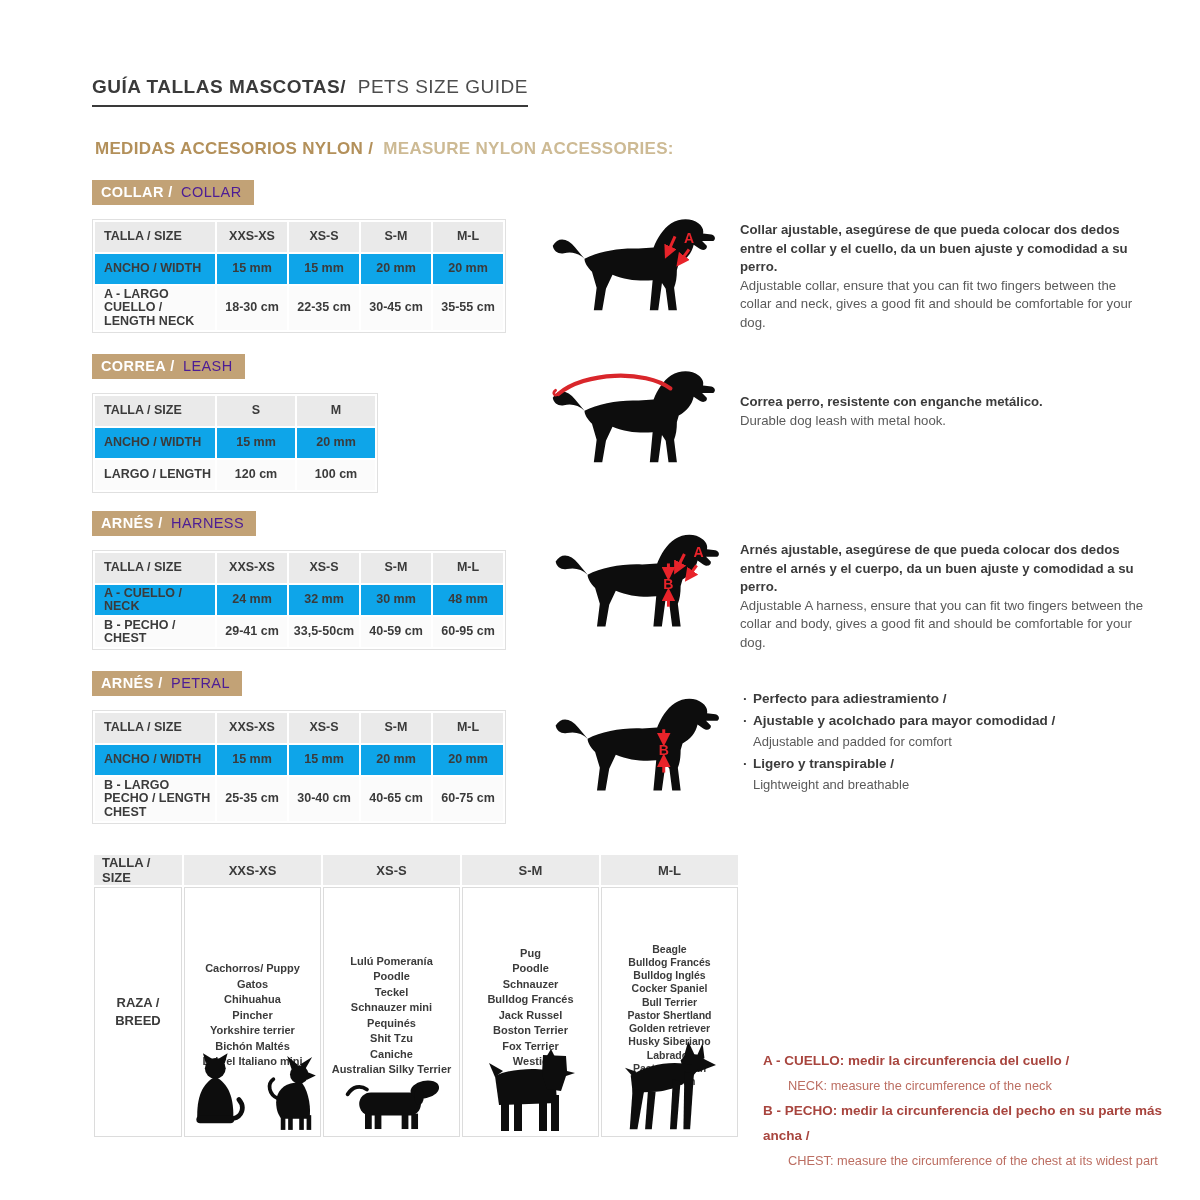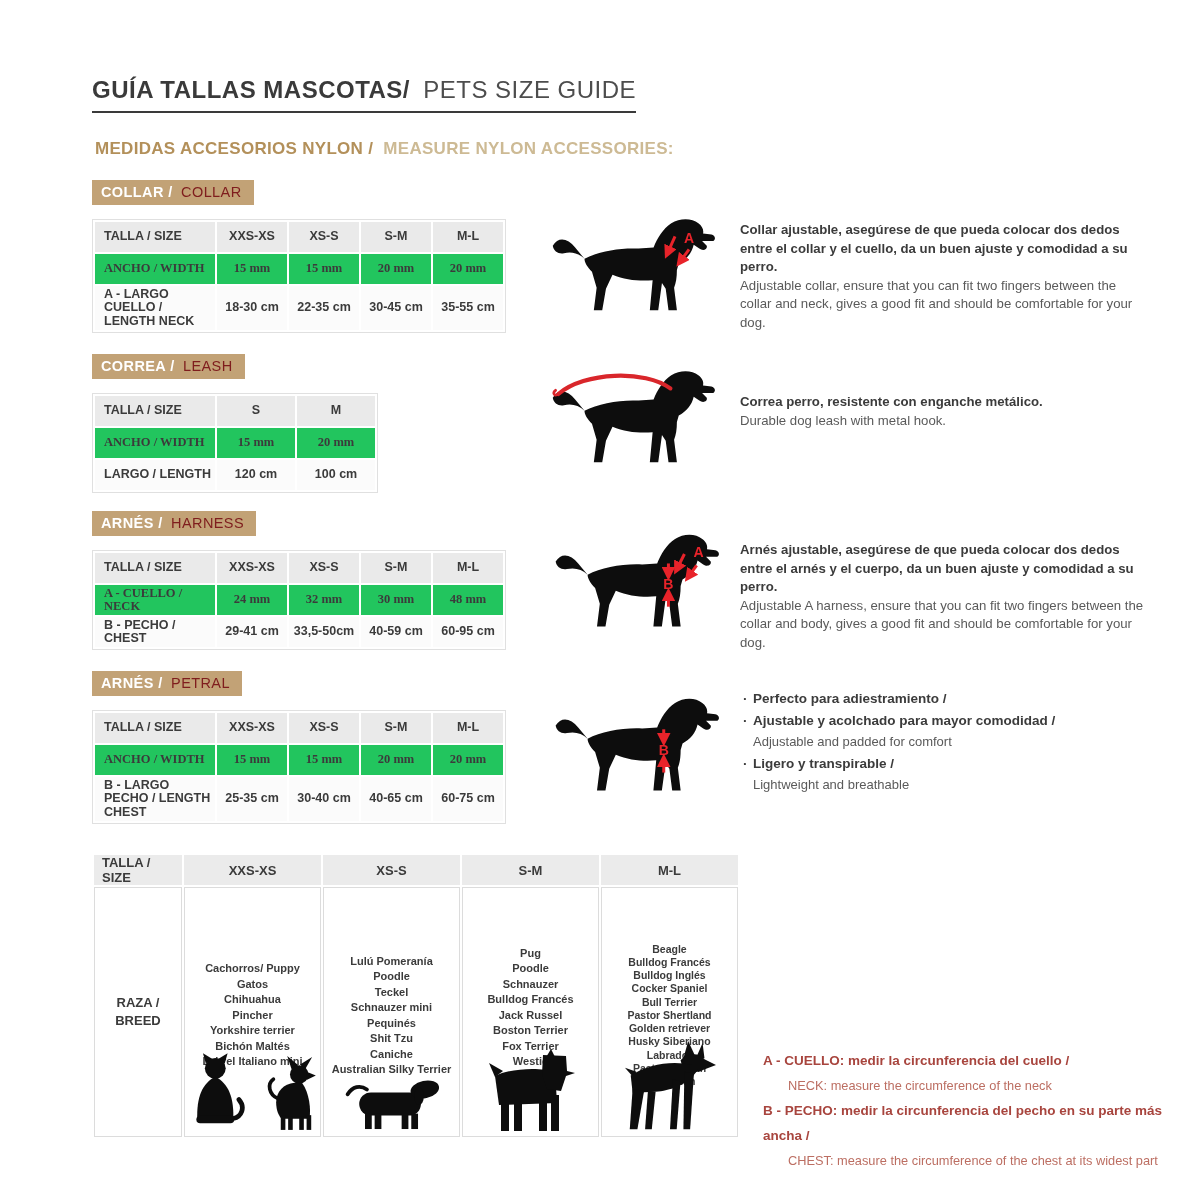--- a/index.html
+++ b/index.html
@@ -2,40 +2,40 @@
 <html><head>
 <meta charset="utf-8">
 <style>
   * { margin:0; padding:0; box-sizing:border-box; }
   html,body { background:#ffffff; }
   body { width:1200px; height:1200px; font-family:"Liberation Sans", sans-serif; color:#3b3b3b; }
   .page { position:relative; width:1200px; height:1200px; overflow:hidden; background:#fff; }
   .abs { position:absolute; }
 
   
-  .title { display:inline-block; font-size:24px; letter-spacing:.5px; border-bottom:2.5px solid #3a3a3a; padding-bottom:7px; white-space:nowrap; }
+  .title { display:inline-block; font-size:19px; letter-spacing:.5px; border-bottom:2.5px solid #3a3a3a; padding-bottom:7px; white-space:nowrap; }
   .title .t-es { font-weight:bold; color:#3a3a3a; }
   .title .t-en { font-weight:normal; color:#4d4d4d; margin-left:6px; }
 
   
   .subtitle { font-size:17px; font-weight:bold; white-space:nowrap; letter-spacing:.3px; }
   .subtitle .s-es { color:#B3905A; }
   .subtitle .s-en { color:#CDBA94; margin-left:5px;margin-top:23px; }
 
   
   .badge { display:inline-block; background:#C2A276; padding:4px 12px 5px 9px; font-size:14.5px; letter-spacing:.4px; white-space:nowrap; }
   .badge .b-es { color:#ffffff; font-weight:bold; }
-  .badge .b-en { color:#7f1d1d; font-weight:normal; margin-left:4px; }
+  .badge .b-en { color:#4c1d95; font-weight:normal; margin-left:4px; }
 
   
   table.sizetable { border-collapse:separate; border-spacing:2px; background:#ffffff; border:1px solid #E0E0E0; }
   table.sizetable td { text-align:center; font-weight:bold; font-size:12.5px; height:30px; padding:1px 3px; vertical-align:middle; line-height:13.5px; }
   table.sizetable td.lbl { text-align:left; padding-left:9px; }
   table.sizetable tr.r0 td { background:#EAEAEA; }
-  table.sizetable tr.r1 td { background:#22c55e;font-family:Liberation Serif, serif; }
+  table.sizetable tr.r1 td { background:#0ea5e9; }
   table.sizetable tr.r2 td { background:#FBFBFB; }
   table.sizetable tr.tall td { height:44px; }
 
   
   .desc { width:404px; font-size:13.2px; line-height:18.5px; }
   .desc .d-es { font-weight:bold; color:#3b3b3b; }
   .desc .d-en { font-weight:normal; color:#5a5a5a; }
 
   
   .bullets { width:420px; }

